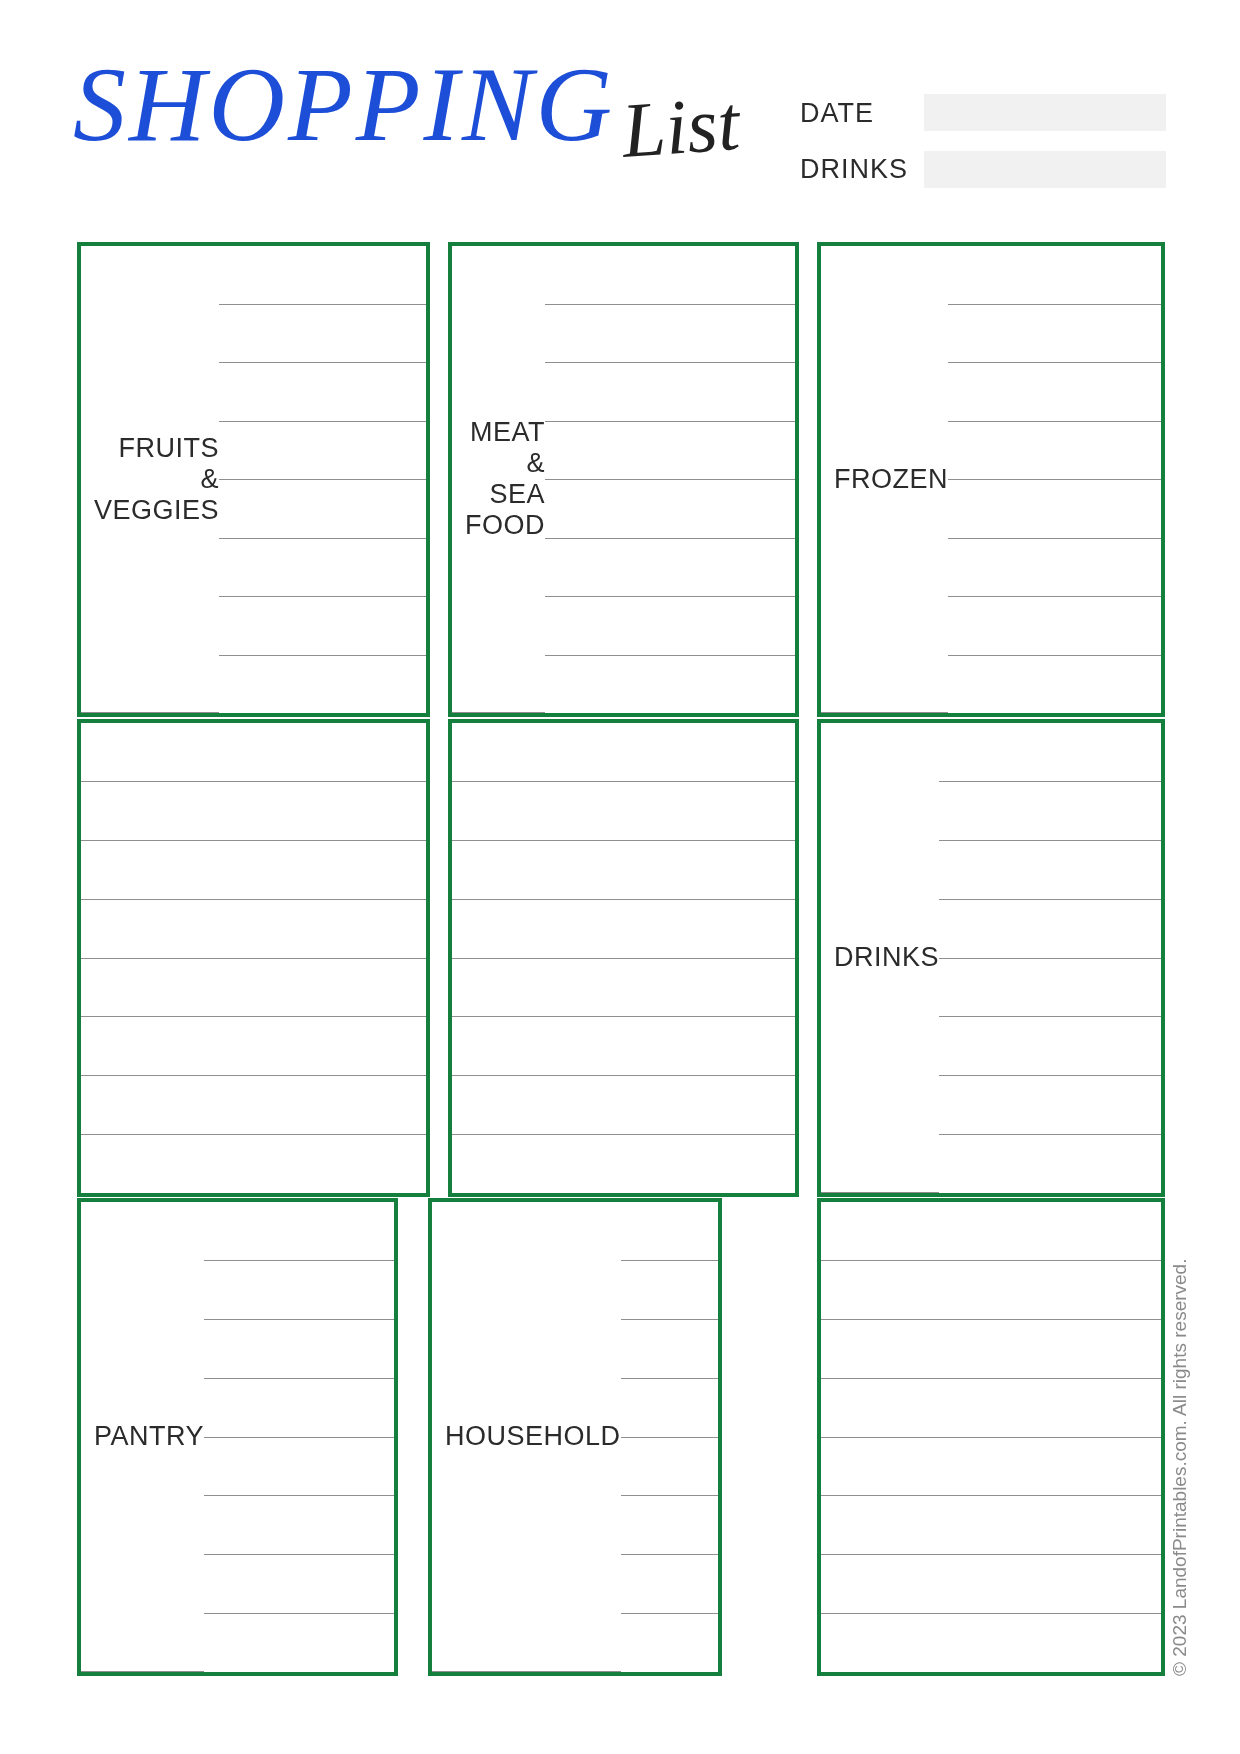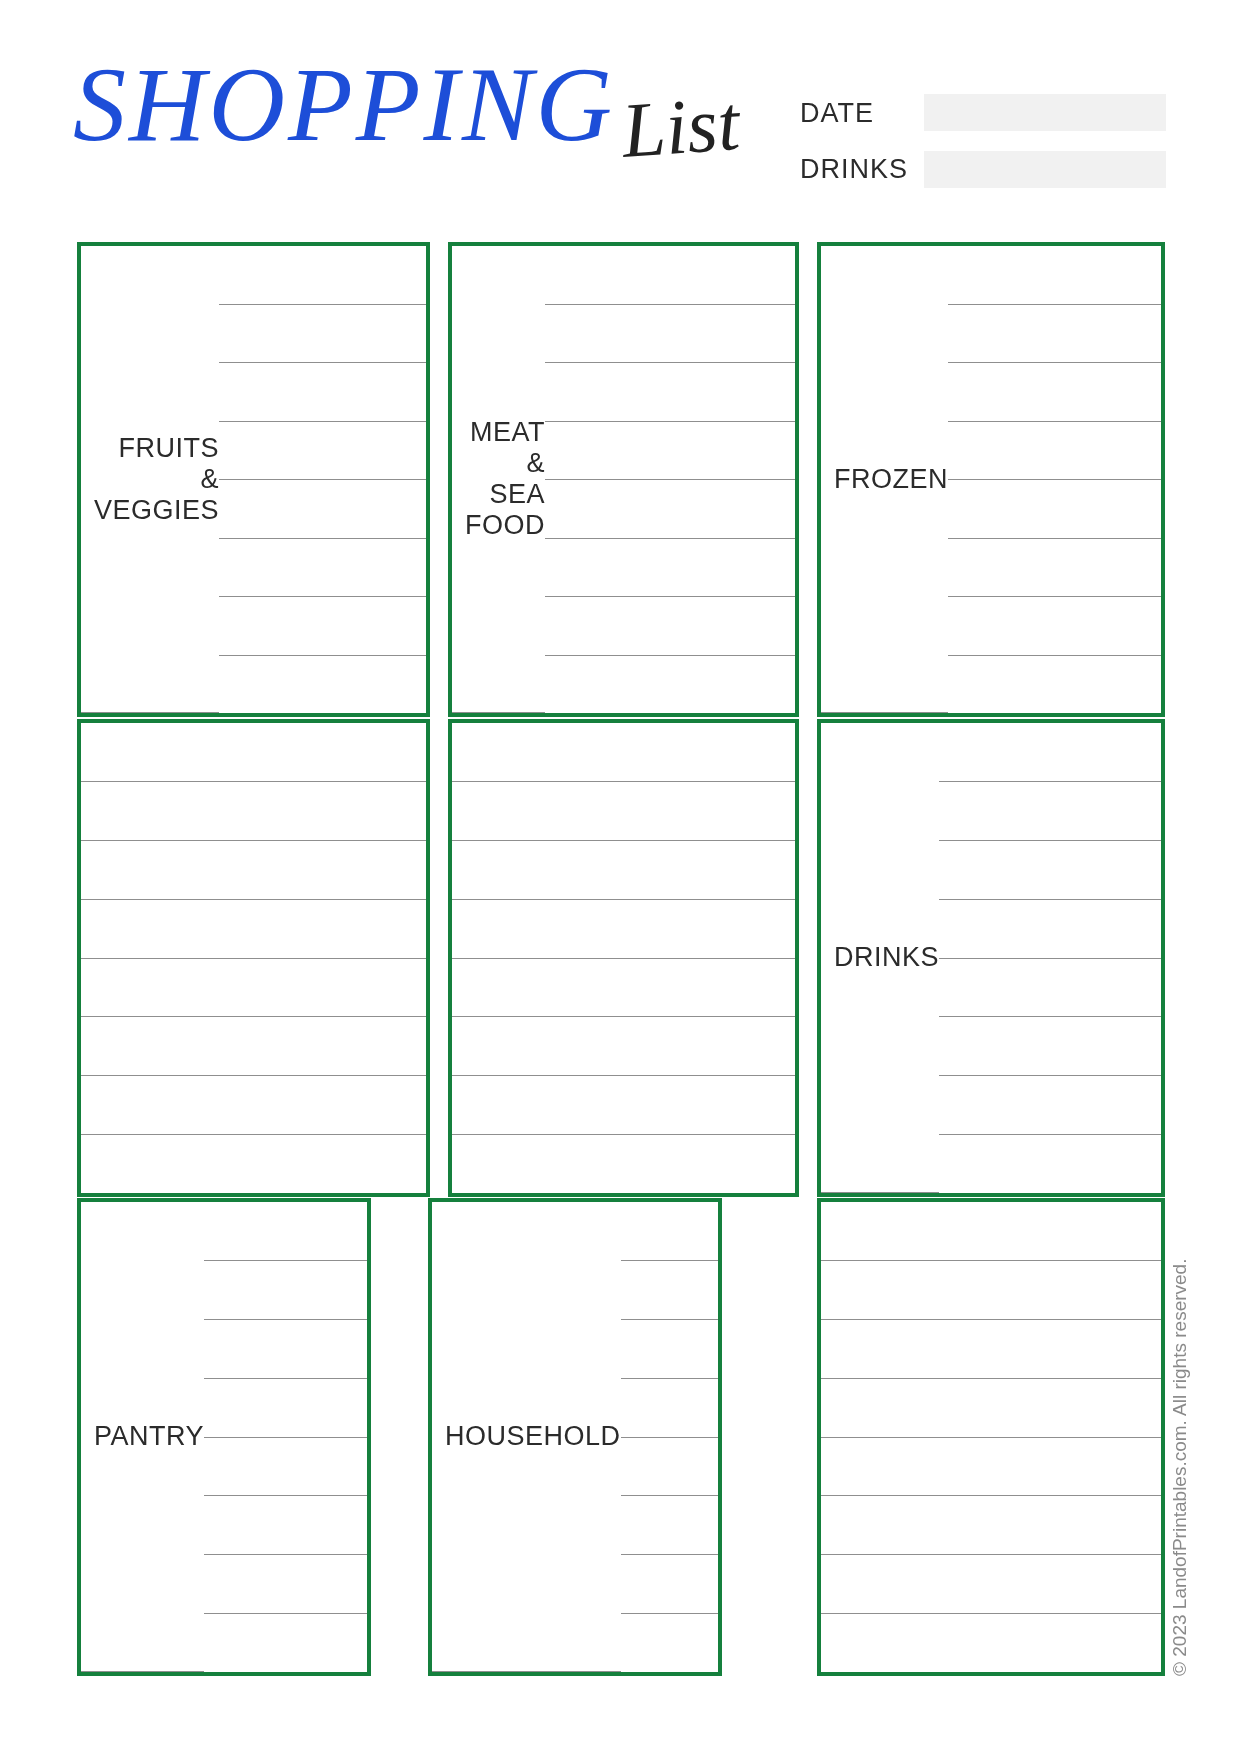--- a/index.html
+++ b/index.html
@@ -147,21 +147,21 @@
       <div class="row"></div>
       <div class="row"></div>
       <div class="row"></div>
       <div class="row"></div>
       <div class="row"></div>
       <div class="row"></div>
       <div class="row"></div>
     </div>
 </div>
 
-<div class="box" style="left:77px;top:1198px;width:294px;height:478px">
+<div class="box" style="left:77px;top:1198px;width:321px;height:478px">
   <div class="box-header">
     <span>PANTRY</span>
   </div>
   <div class="box-rows">
       <div class="row"></div>
       <div class="row"></div>
       <div class="row"></div>
       <div class="row"></div>
       <div class="row"></div>
       <div class="row"></div>

